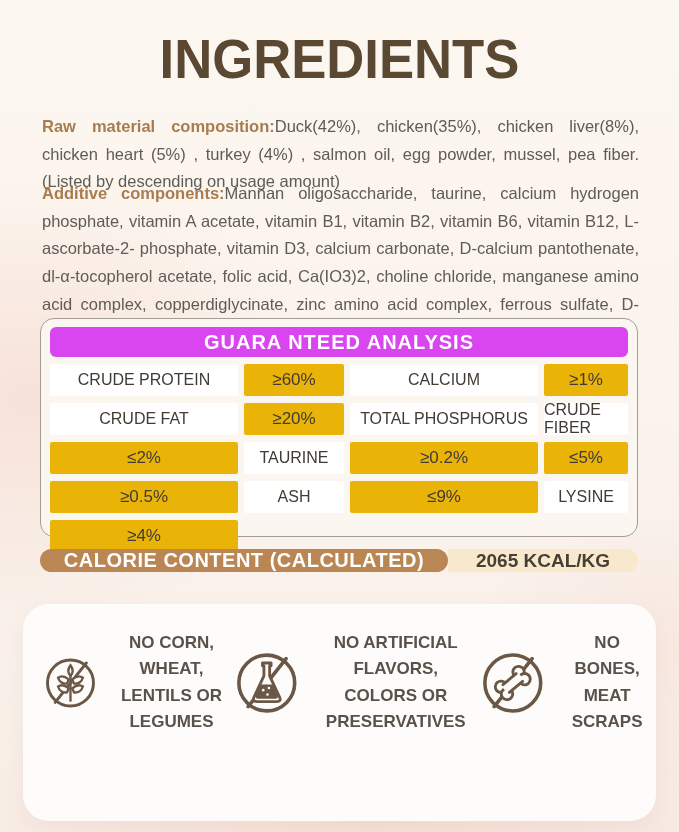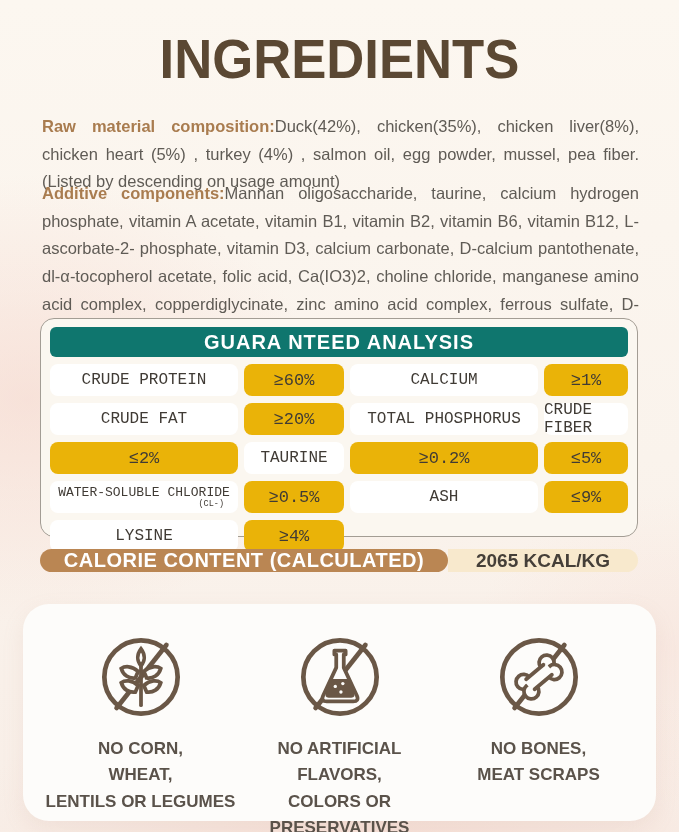--- a/index.html
+++ b/index.html
@@ -30,34 +30,34 @@
   .para1{top:113px;}
   .para2{top:180px;}
 
   
   .gtable{
     position:absolute;top:318px;left:40px;width:598px;height:219px;
     box-sizing:border-box;border:1px solid #a39d94;border-radius:14px;
     background:#fbf7f0;padding:8px 9px;
   }
   .gtable-header{
-    height:30px;border-radius:6px;background:#0f766e;
+    height:30px;border-radius:6px;background:#d946ef;
     display:flex;align-items:center;justify-content:center;
     color:#ffffff;font-size:20px;font-weight:700;letter-spacing:1px;
     margin-bottom:7px;
   }
   .ggrid{
     display:grid;
     grid-template-columns:188px 100px 1fr 84px;
     gap:7px 6px;
   }
   .gcell{
-    height:32px;border-radius:8px;
+    height:32px;border-radius:2px;
     display:flex;align-items:center;justify-content:center;
-    font-size:16px;color:#403b35;font-family:Liberation Mono, monospace;
+    font-size:16px;color:#403b35;
   }
   .gcell.lab{background:#ffffff;}
   .gcell.val{background:#eab308;font-size:17px;}
   .gcell .two-line{display:flex;flex-direction:column;align-items:center;line-height:1;width:100%;}
   .gcell .two-line .main{font-size:13px;}
   .gcell .two-line .sub{font-size:8.5px;align-self:flex-end;padding-right:14px;margin-top:1px;}
 
   
   .calorie{
     position:absolute;top:549px;left:40px;width:598px;height:23px;
@@ -75,21 +75,21 @@
 
   
   .card{
     position:absolute;top:604px;left:23px;width:633px;height:217px;
     background:#fdfcfa;border-radius:26px;
     box-shadow:0 8px 22px rgba(190,150,130,0.12);
     display:flex;align-items:flex-start;justify-content:space-between;
     padding:26px 18px 0 18px;box-sizing:border-box;
   }
   .badge{
-    flex:1;display:flex;flex-direction:column;align-items:center;gap:12px;
+    flex:1;display:flex;flex-direction:row;align-items:center;gap:12px;
   }
   .badge svg{width:94px;height:94px;display:block;}
   .badge .blabel{
     font-size:17px;font-weight:700;color:#5a524a;text-align:center;
     line-height:1.55;white-space:pre-line;
   }
 </style>
 </head>
 <body>
 
@@ -113,26 +113,20 @@
       <div class="gcell lab">CRUDE FAT</div>
       <div class="gcell val">≥20%</div>
       <div class="gcell lab">TOTAL PHOSPHORUS</div>
 
       <div class="gcell lab">CRUDE FIBER</div>
       <div class="gcell val">≤2%</div>
       <div class="gcell lab">TAURINE</div>
       <div class="gcell val">≥0.2%</div>
 
       <div class="gcell val">≤5%</div>
-      <div class="gcell lab">
-        <div class="two-line">
-          <span class="main">WATER-SOLUBLE CHLORIDE</span>
-          <span class="sub">(CL-)</span>
-        </div>
-      </div>
       <div class="gcell val">≥0.5%</div>
 
       <div class="gcell lab">ASH</div>
       <div class="gcell val">≤9%</div>
       <div class="gcell lab">LYSINE</div>
       <div class="gcell val">≥4%</div>
     </div>
   </div>
 
   <div class="calorie">

